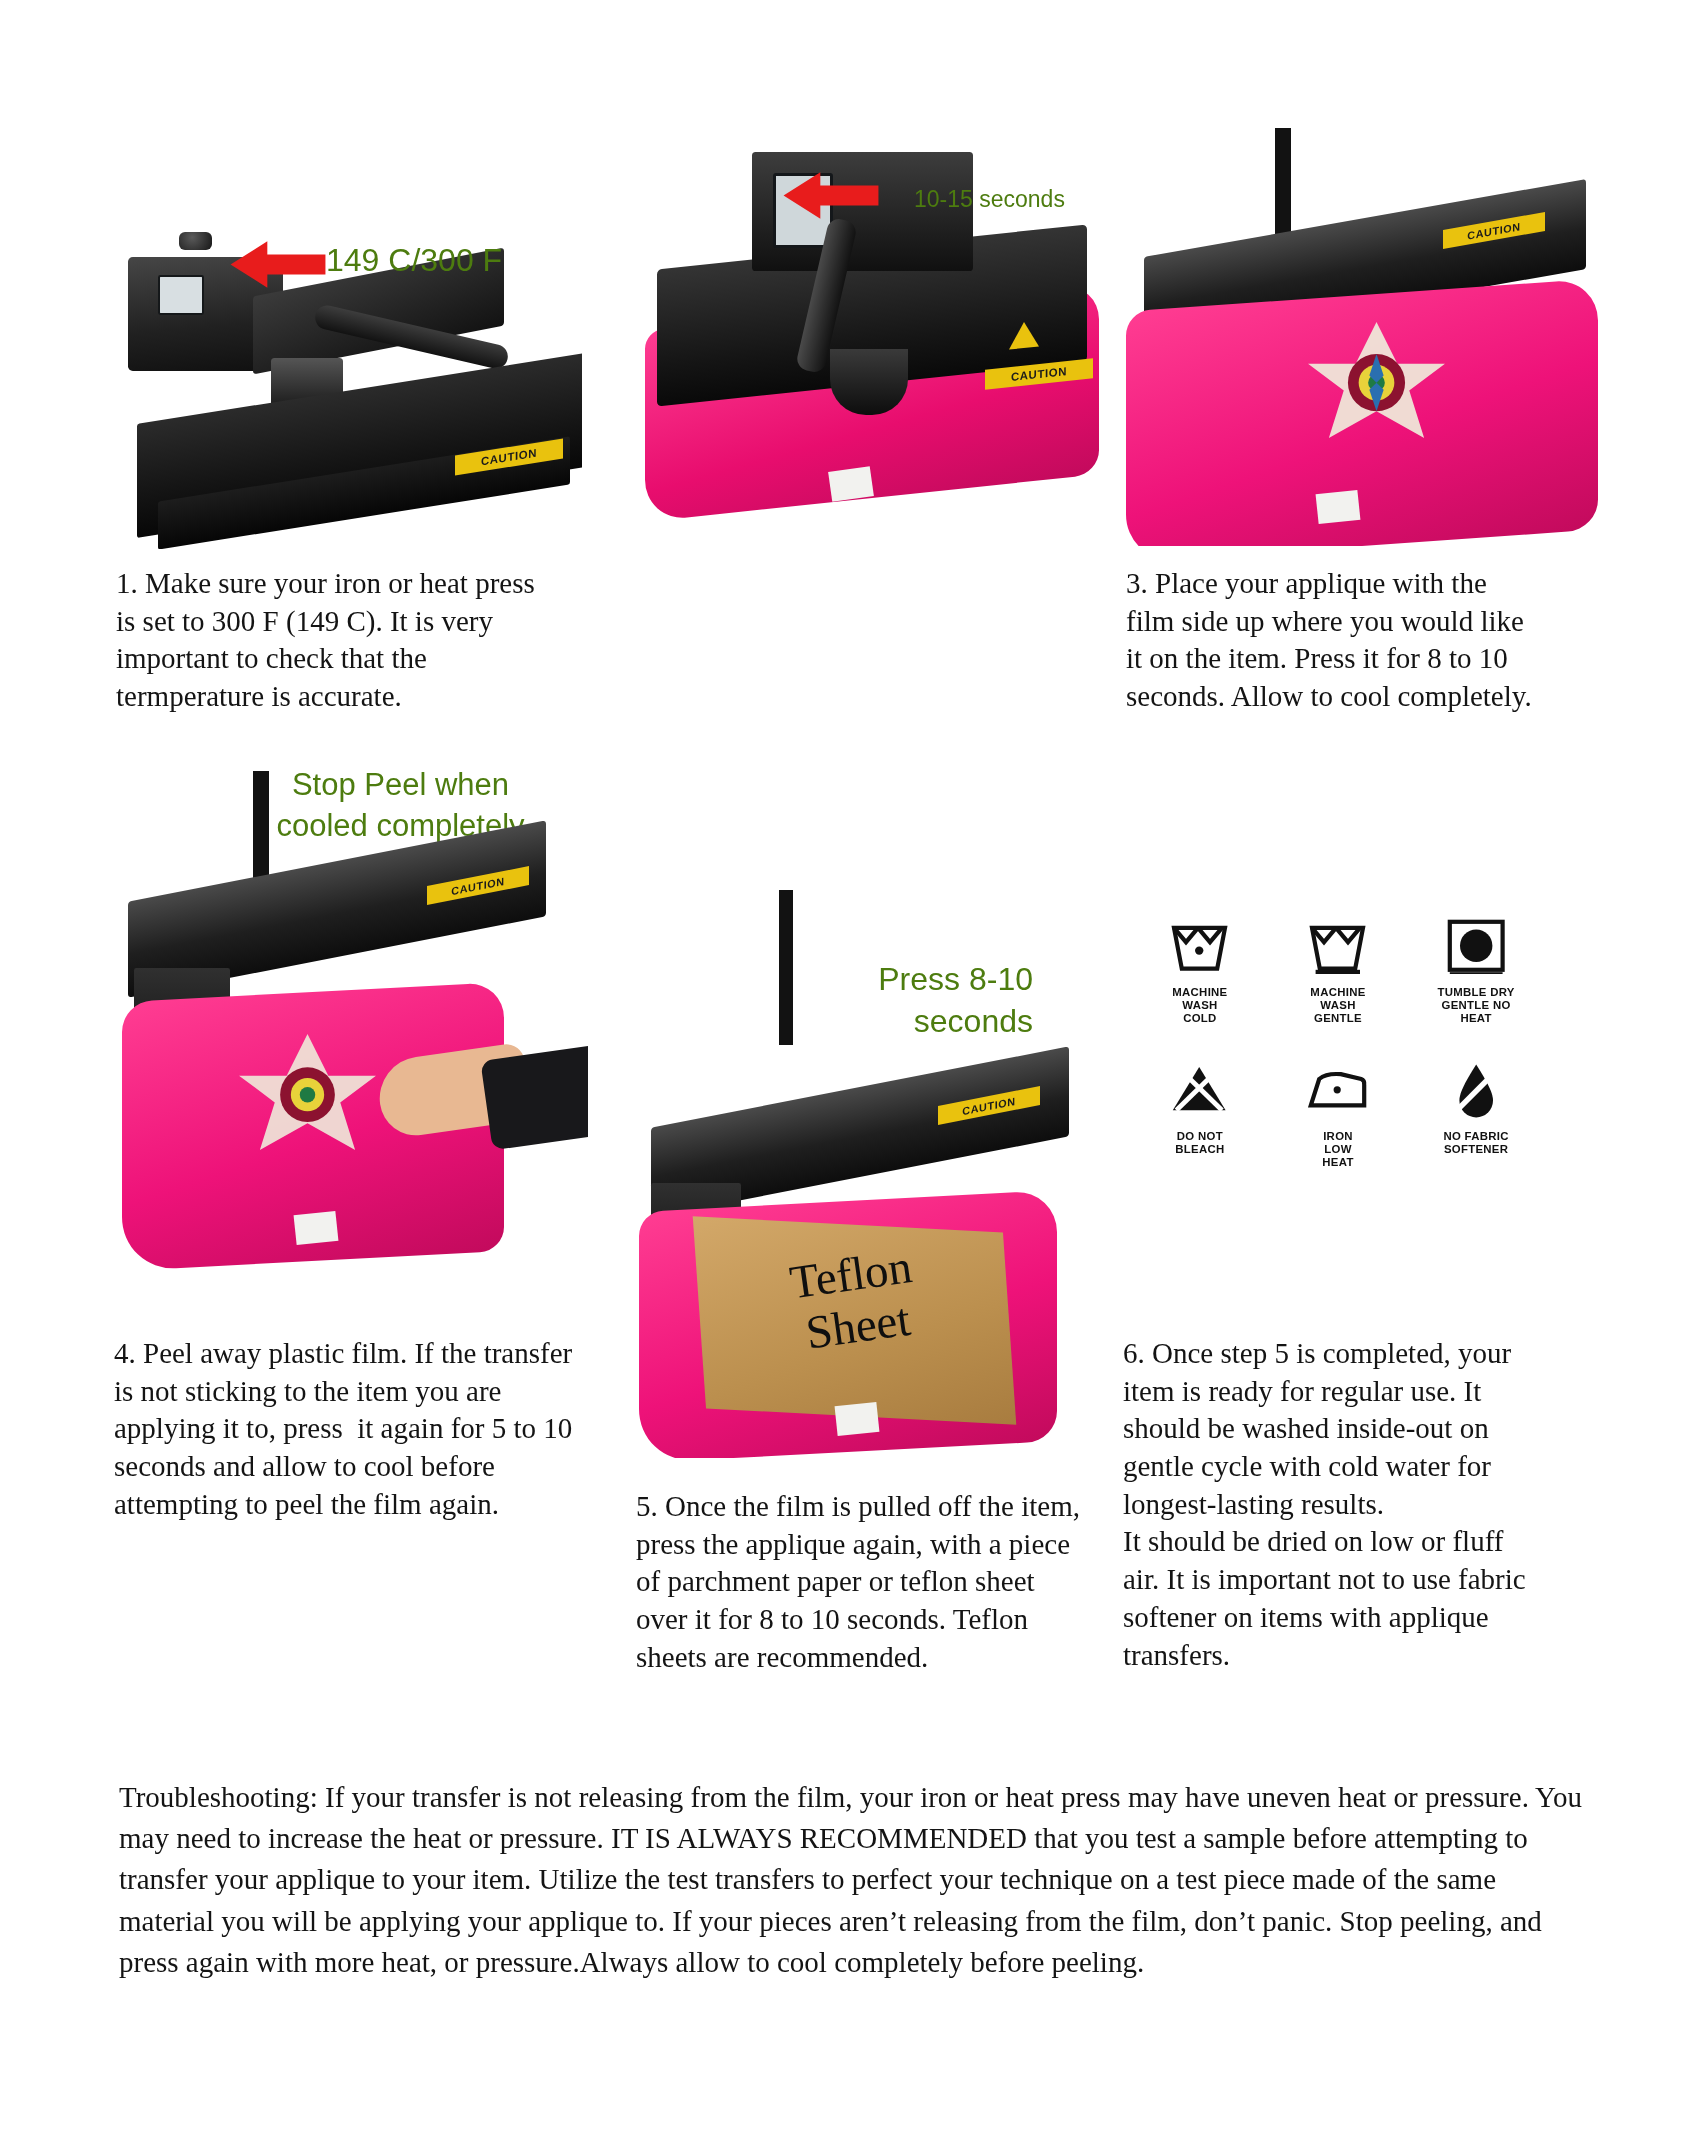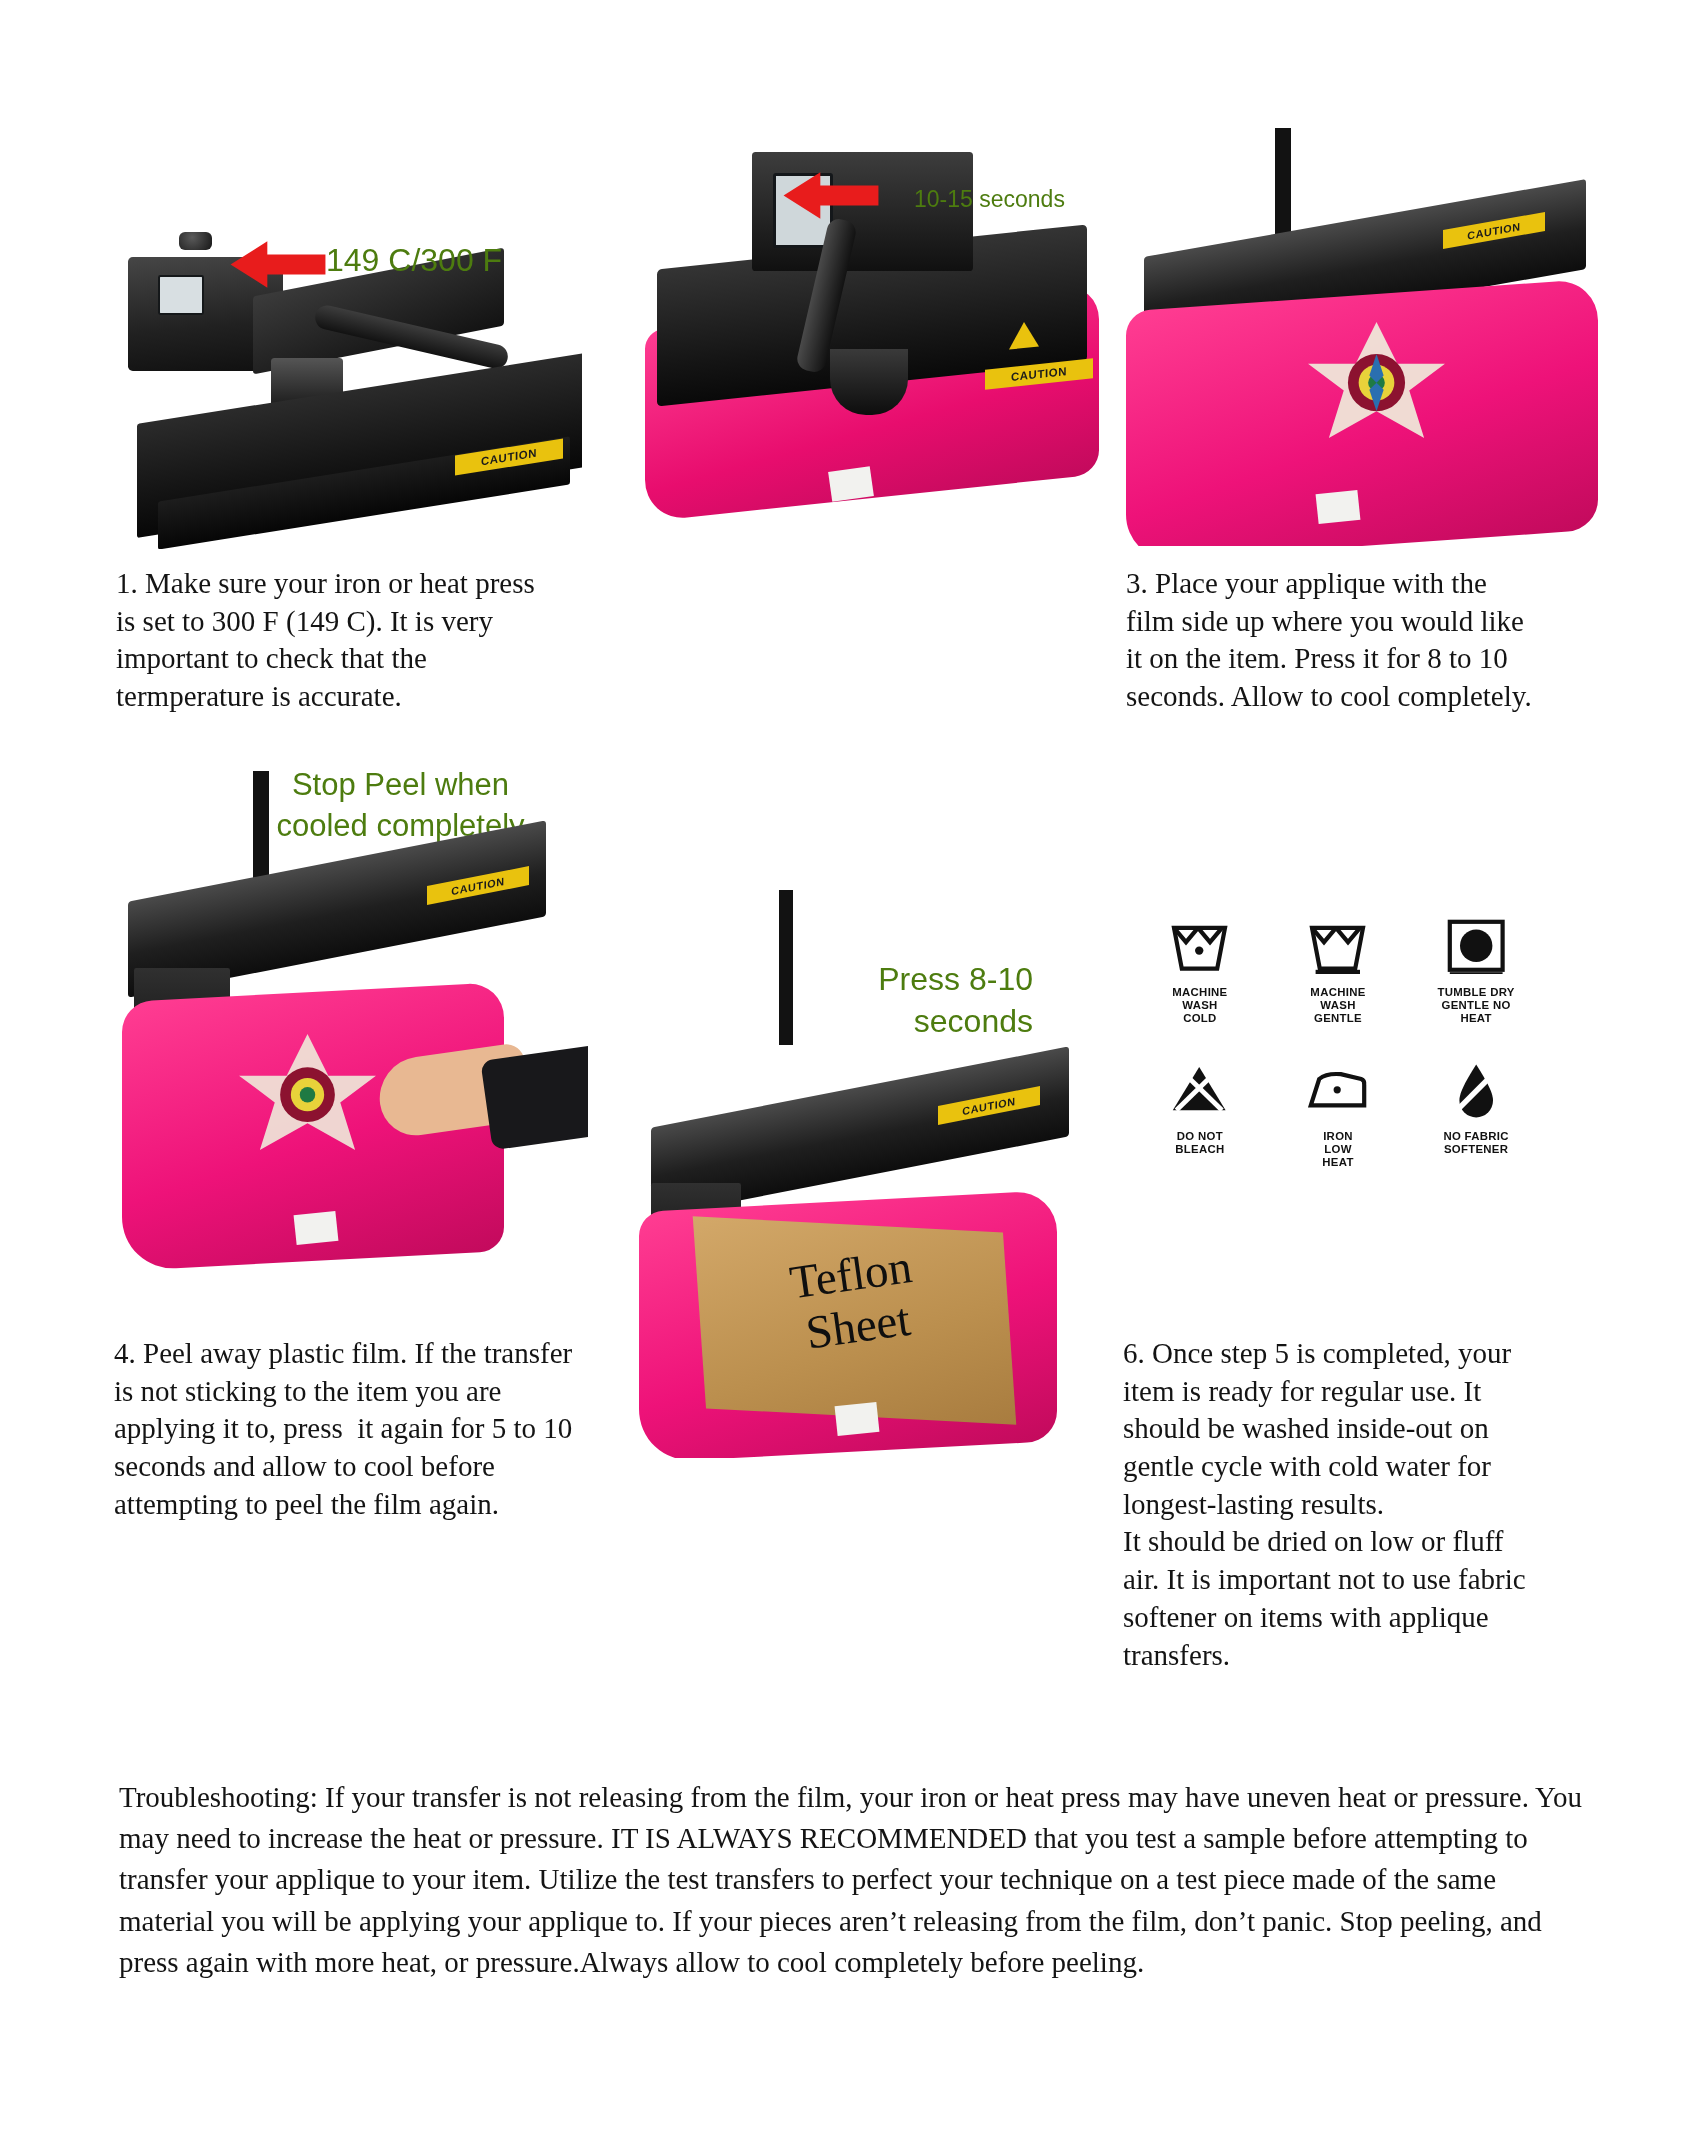--- a/index.html
+++ b/index.html
@@ -326,19 +326,20 @@
       <svg width="63" height="57" viewBox="0 0 105 95">
         <path d="M52 6 C30 40 24 56 24 66 a28 28 0 0 0 56 0 c0 -10 -6 -26 -28 -60 Z" fill="#111"></path>
         <line x1="14" y1="88" x2="92" y2="10" stroke="#fff" stroke-width="9"></line>
       </svg>
       <div class="care-label">NO FABRIC
 SOFTENER</div>
     </div>
   </div>
 
   <div class="caption" style="left:114px; top:1335px; width:460px;">4. Peel away plastic film. If the transfer is not sticking to the item you are applying it to, press  it again for 5 to 10 seconds and allow to cool before attempting to peel the film again.</div>
+  <div class="caption" style="left:636px; top:1488px; width:454px;">5. Once the film is pulled off the item, press the applique again, with a piece of parchment paper or teflon sheet over it for 8 to 10 seconds. Teflon sheets are recommended.</div>
   <div class="caption" style="left:1123px; top:1335px; width:412px;">6. Once step 5 is completed, your item is ready for regular use. It should be washed inside-out on gentle cycle with cold water for longest-lasting results.
 It should be dried on low or fluff air. It is important not to use fabric softener on items with applique transfers.</div>
 
   <div class="footer" style="left:119px; top:1777px; width:1470px;">Troubleshooting: If your transfer is not releasing from the film, your iron or heat press may have uneven heat or pressure. You may need to increase the heat or pressure. IT IS ALWAYS RECOMMENDED that you test a sample before attempting to transfer your applique to your item. Utilize the test transfers to perfect your technique on a test piece made of the same material you will be applying your applique to. If your pieces aren’t releasing from the film, don’t panic. Stop peeling, and press again with more heat, or pressure.Always allow to cool completely before peeling.</div>
 
 </div>
 
 
 </body></html>

